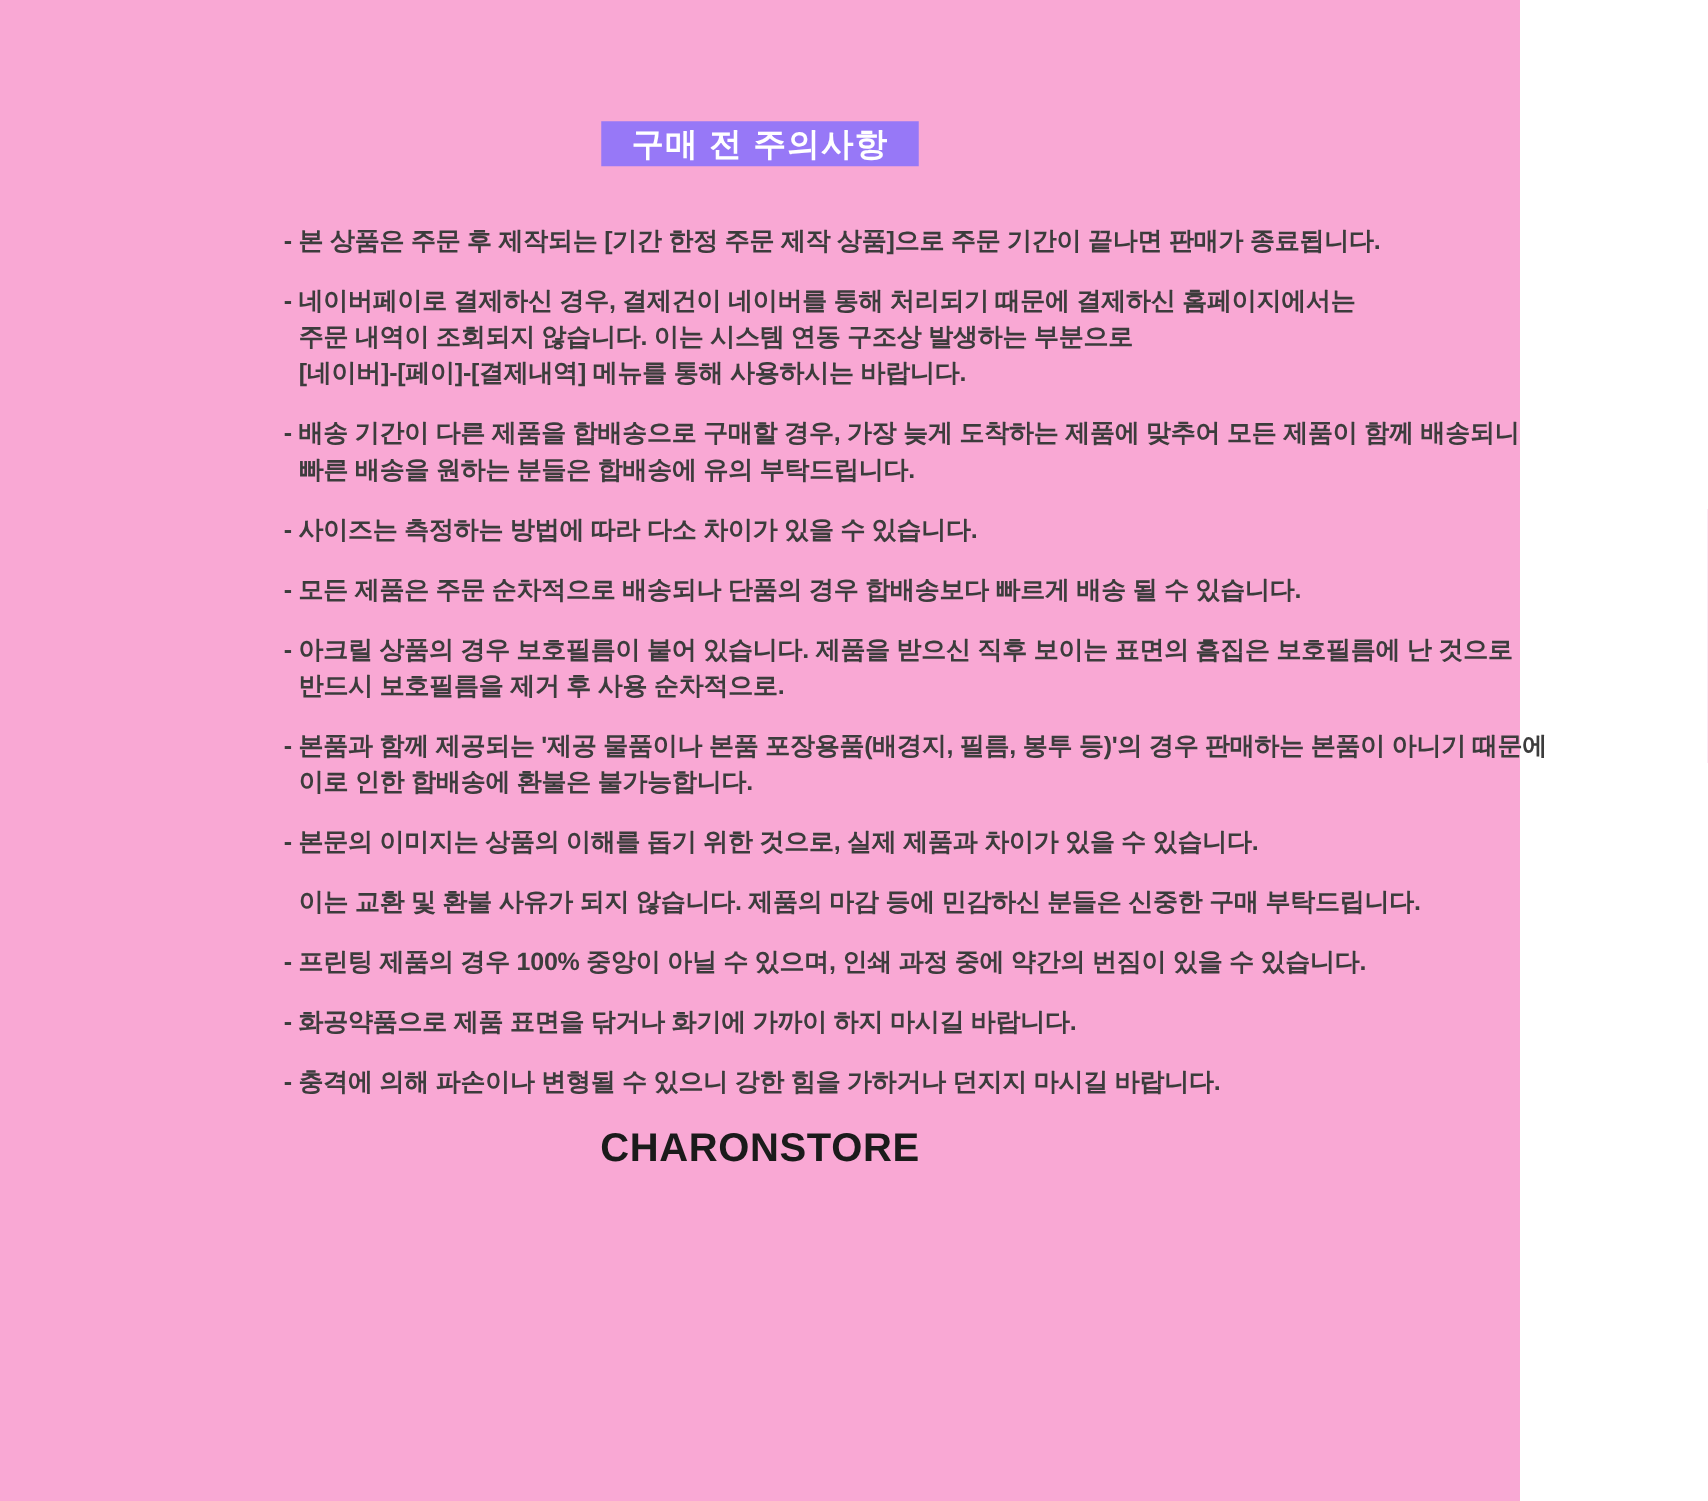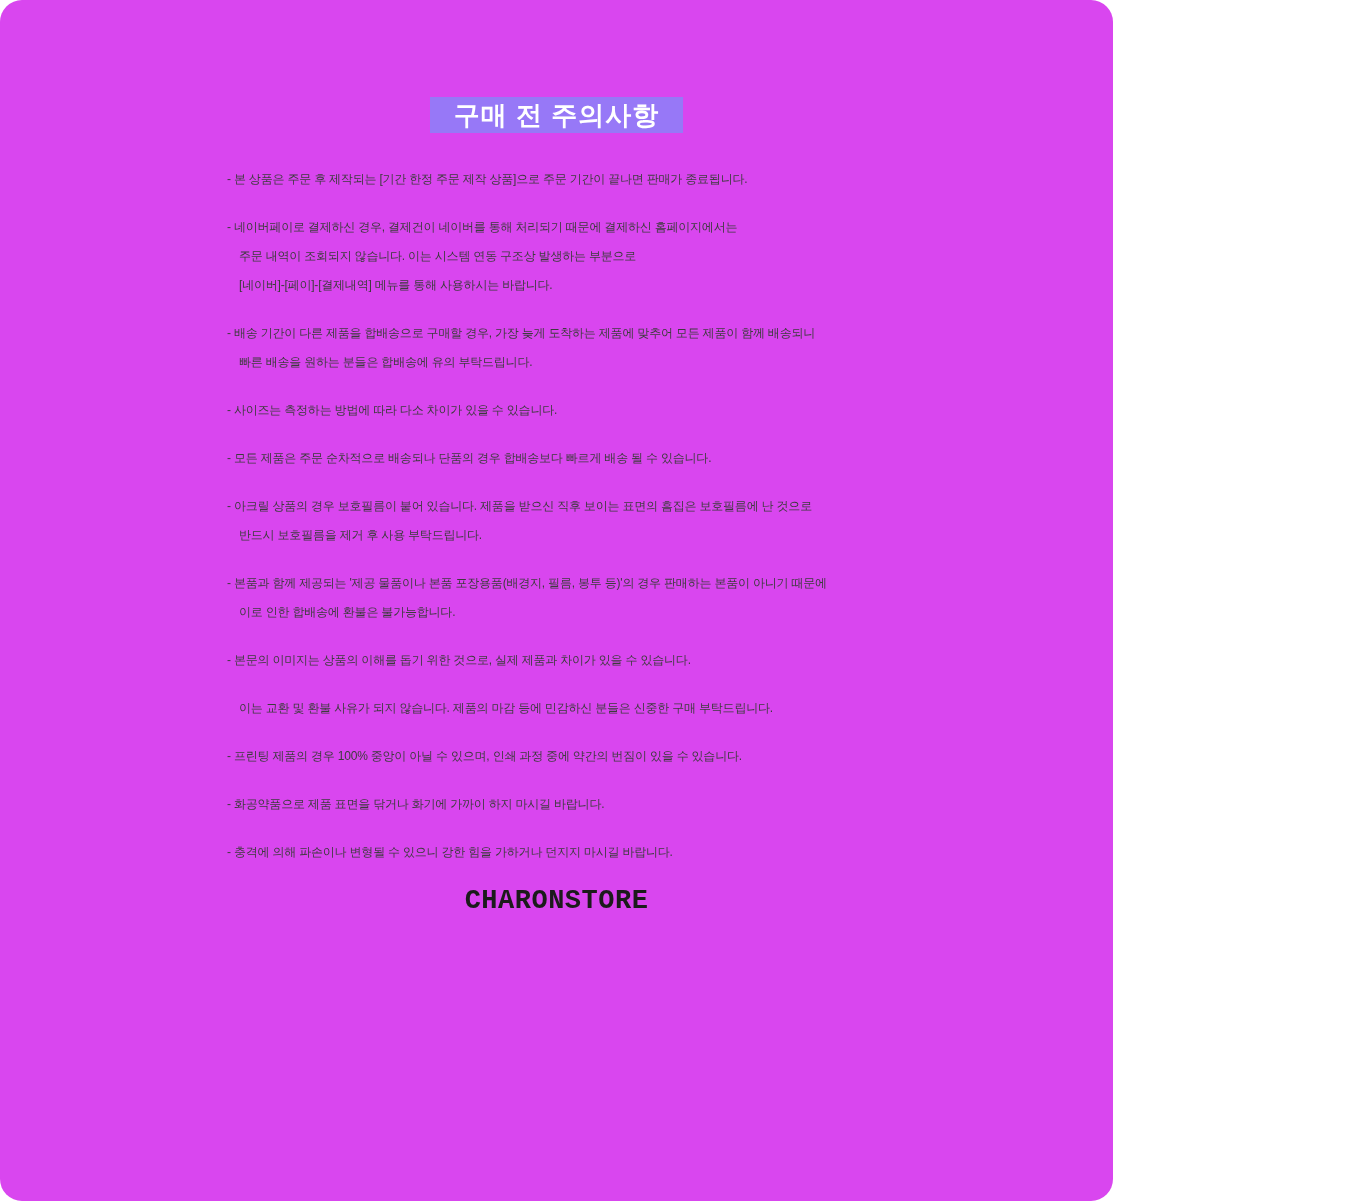--- a/index.html
+++ b/index.html
@@ -7,69 +7,67 @@
     padding: 0;
     background: #ffffff;
     font-family: "Liberation Sans", "DejaVu Sans", sans-serif;
   }
   body {
     width: 1366px;
     height: 1201px;
     overflow: hidden;
   }
   .page {
-    width: 1113px;
+    width: 1216px;
     height: 1201px;
-    background: #d946ef;
-    border-radius: 22px;
+    background: #f9a8d4;
   }
   .header {
     text-align: center;
     padding-top: 97px;
   }
   .badge {
     display: inline-block;
     background: var(--badge-bg, #9778f7);
     color: var(--badge-text, #ffffff);
     font-size: 26px;
     line-height: 36px;
     font-weight: 700;
     letter-spacing: 1px;
     padding: 0 24px;
   }
   .content {
-    margin: 32px 90px 0 227px;
+    margin: 46px 90px 0 227px;
     color: var(--body-text, #3c3c3c);
-    font-size: 12px;
+    font-size: 20px;
     line-height: 29px;
-    font-weight: 400;
+    font-weight: 700;
     letter-spacing: -0.2px;
   }
   .notice {
     margin: 0 0 19px 0;
   }
   .line {
     padding-left: 12px;
     white-space: nowrap;
   }
   .line.first {
     text-indent: -12px;
   }
   .footer {
     text-align: center;
     margin-top: 13px;
   }
   .logo {
     display: inline-block;
     color: var(--logo-text, #1b1b1b);
-    font-size: 27px;
+    font-size: 32px;
     font-weight: 700;
     letter-spacing: 0.5px;
     font-stretch: condensed;
-    font-family: Liberation Mono, monospace;
   }
 </style>
 </head>
 <body>
 
 <div class="page">
 
   <div class="header">
     <span class="badge">구매 전 주의사항</span>
   </div>
@@ -88,21 +86,21 @@
         <div class="line">빠른 배송을 원하는 분들은 합배송에 유의 부탁드립니다.</div>
       </div>
       <div class="notice">
         <div class="line first">- 사이즈는 측정하는 방법에 따라 다소 차이가 있을 수 있습니다.</div>
       </div>
       <div class="notice">
         <div class="line first">- 모든 제품은 주문 순차적으로 배송되나 단품의 경우 합배송보다 빠르게 배송 될 수 있습니다.</div>
       </div>
       <div class="notice">
         <div class="line first">- 아크릴 상품의 경우 보호필름이 붙어 있습니다. 제품을 받으신 직후 보이는 표면의 흠집은 보호필름에 난 것으로</div>
-        <div class="line">반드시 보호필름을 제거 후 사용 부탁드립니다.</div>
+        <div class="line">반드시 보호필름을 제거 후 사용 순차적으로.</div>
       </div>
       <div class="notice">
         <div class="line first">- 본품과 함께 제공되는 '제공 물품이나 본품 포장용품(배경지, 필름, 봉투 등)'의 경우 판매하는 본품이 아니기 때문에</div>
         <div class="line">이로 인한 합배송에 환불은 불가능합니다.</div>
       </div>
       <div class="notice">
         <div class="line first">- 본문의 이미지는 상품의 이해를 돕기 위한 것으로, 실제 제품과 차이가 있을 수 있습니다.</div>
       </div>
       <div class="notice">
         <div class="line">이는 교환 및 환불 사유가 되지 않습니다. 제품의 마감 등에 민감하신 분들은 신중한 구매 부탁드립니다.</div>

